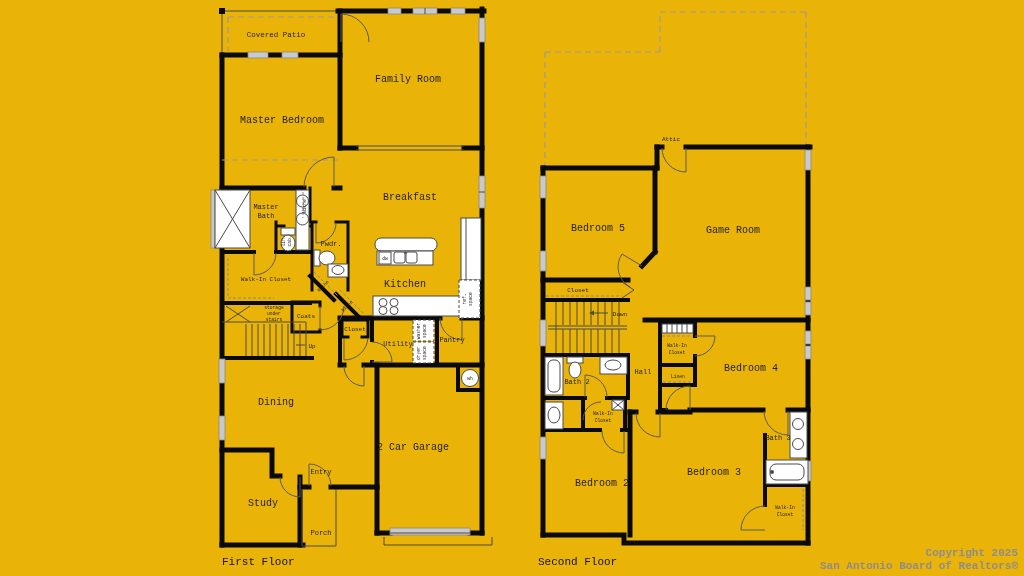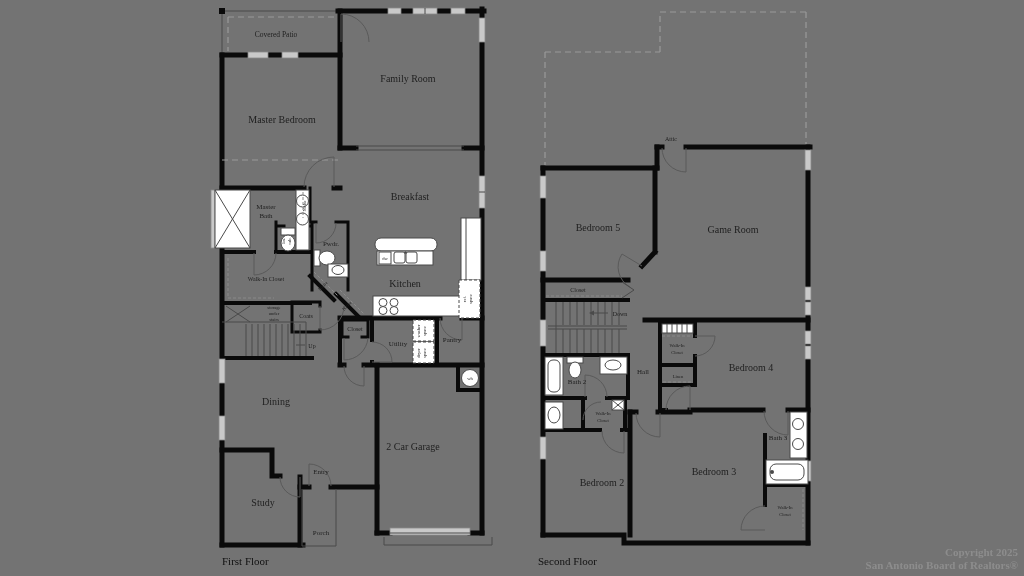--- a/index.html
+++ b/index.html
@@ -1,17 +1,17 @@
 <!DOCTYPE html>
 <html><head>
 <meta charset="utf-8">
 <style>
   html,body{margin:0;padding:0;background:#fff;}
-  .stage{position:relative;width:1024px;height:576px;background:#737373;overflow:hidden;
-         font-family:Liberation Serif, serif;}
+  .stage{position:relative;width:1024px;height:576px;background:#eab308;overflow:hidden;
+         font-family:Liberation Mono, monospace;}
   svg{display:block;}
   .w5{stroke:#0a0a0a;stroke-width:5;fill:none;stroke-linecap:square;}
   .w4{stroke:#0a0a0a;stroke-width:4;fill:none;stroke-linecap:square;}
   .w3{stroke:#0a0a0a;stroke-width:3;fill:none;stroke-linecap:square;}
   .thin{stroke:#4a4a4a;stroke-width:1;fill:none;}
   .fix{stroke:#4a4a4a;stroke-width:1;fill:#ffffff;}
   .arc{stroke:#5a5a5a;stroke-width:1;fill:none;}
   .dash{stroke:#9a9a9a;stroke-width:1.2;fill:none;stroke-dasharray:6 4;}
   .shelf{stroke:#8a8a8a;stroke-width:1;fill:none;stroke-dasharray:3 2;}
   .win{fill:#c9c9c9;stroke:#8a8a8a;stroke-width:0.8;}

